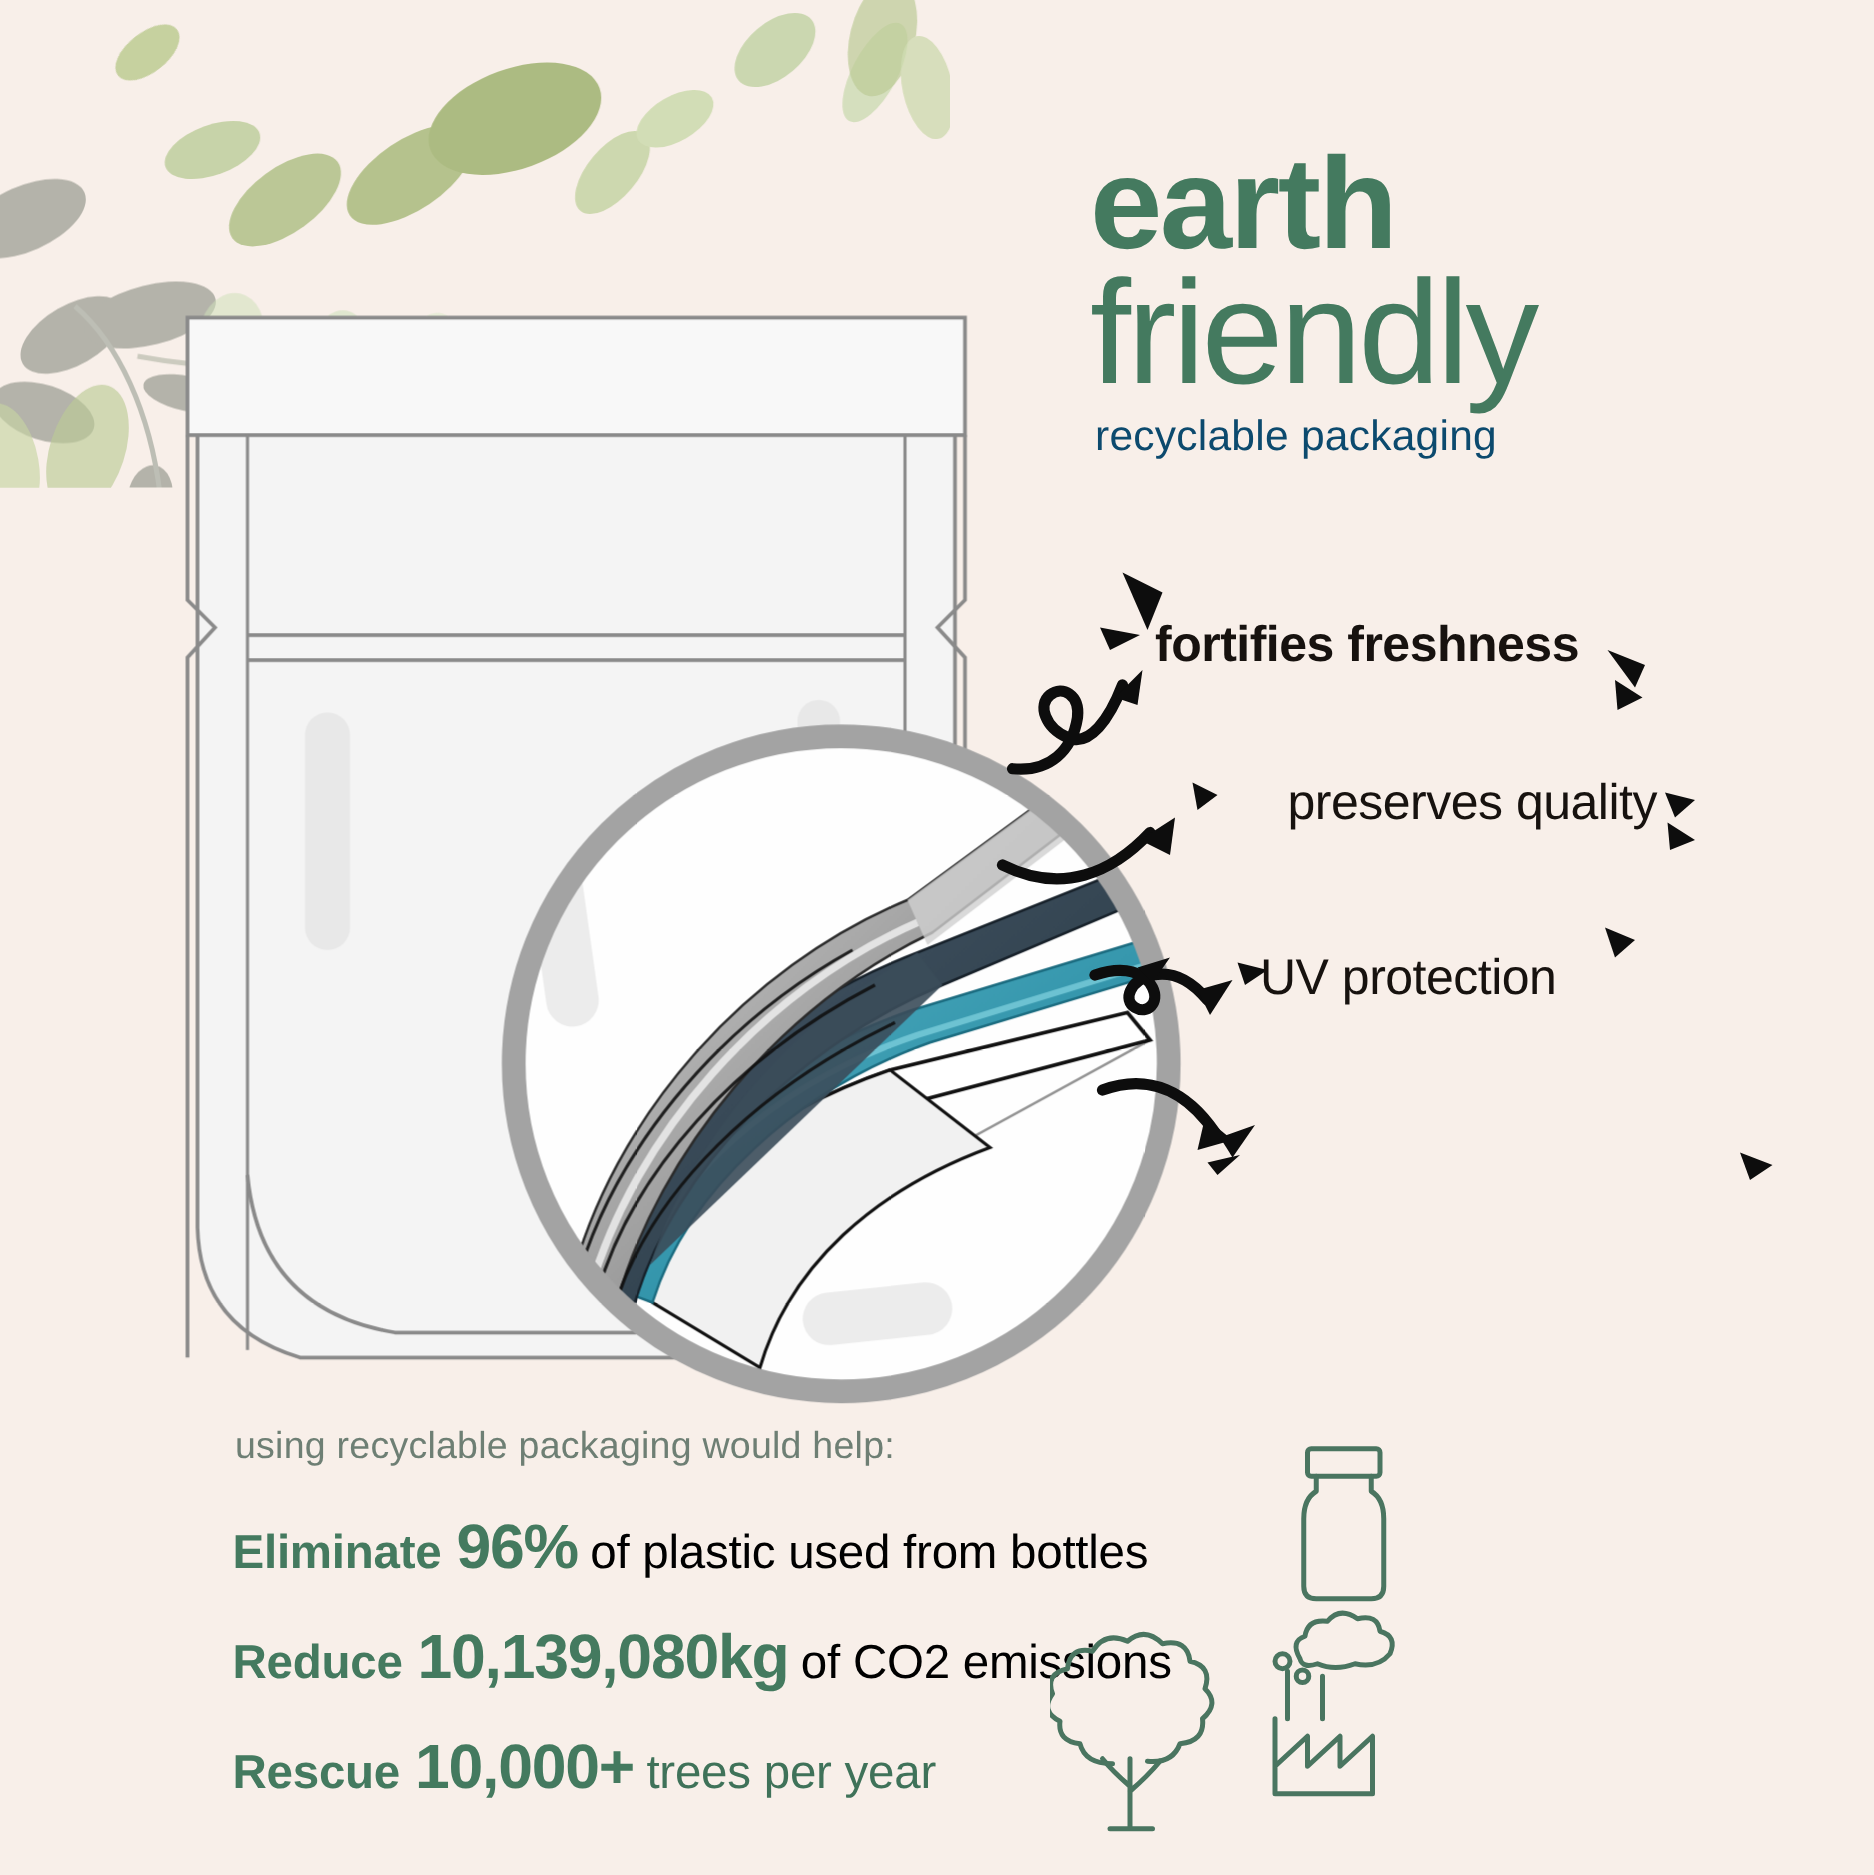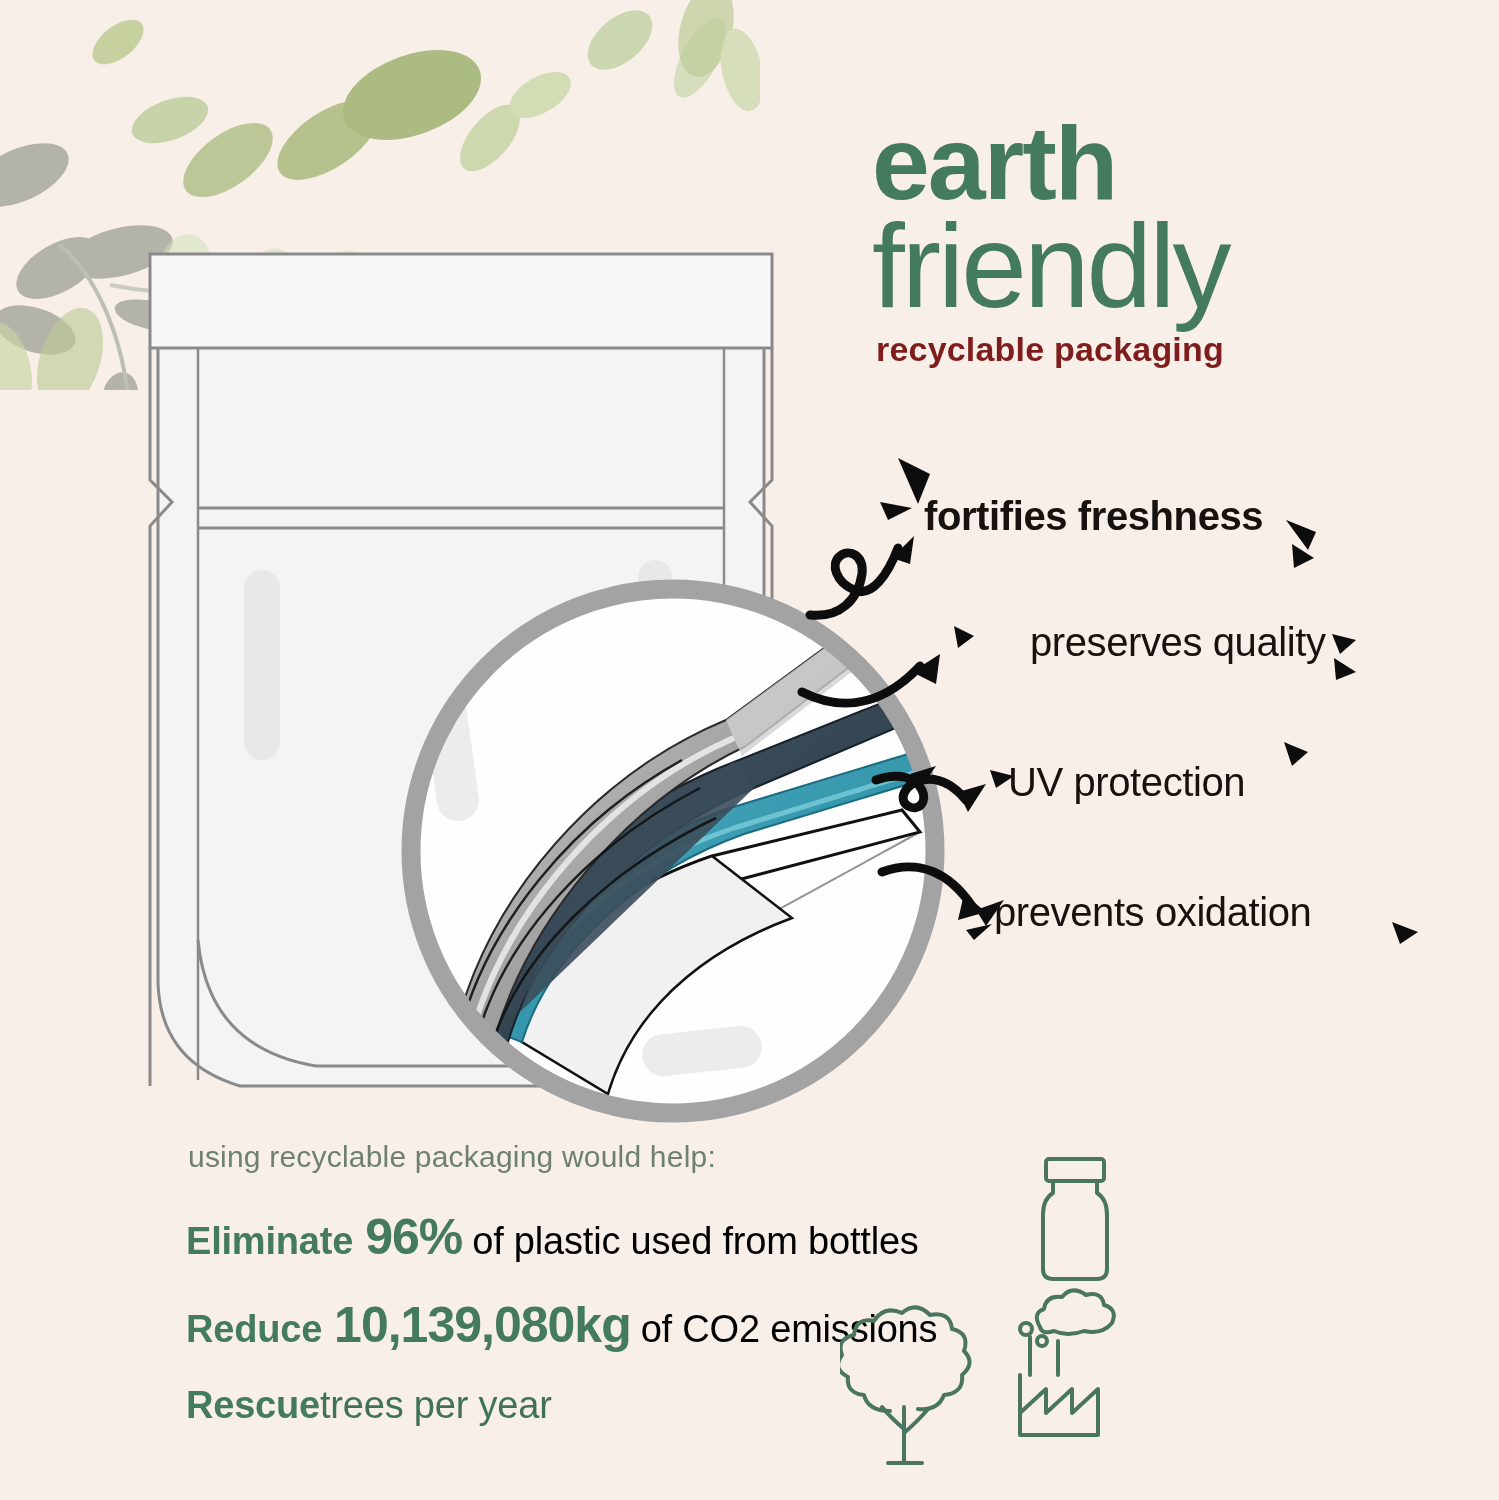--- a/index.html
+++ b/index.html
@@ -27,21 +27,21 @@
   }
   .h-earth{
     font-size:104px;font-weight:bold;color:#447a5f;
     line-height:0.88;letter-spacing:-2px;margin:0;
   }
   .h-friendly{
     font-size:118px;font-weight:400;color:#447a5f;
     line-height:0.95;letter-spacing:-3px;margin:0;
   }
   .h-sub{
-    font-size:34px;font-weight:700;color:#7f1d1d;
+    font-size:34px;font-weight:400;color:#0c4a6e;
     letter-spacing:.2px;margin:8px 0 0 4px;
   }
 
   
   .feature{
     position:absolute;
     font-size:40px;color:#17120f;
     white-space:nowrap;letter-spacing:-0.4px;
   }
   .f0{left:924px;top:494px;font-weight:bold;}
@@ -234,39 +234,39 @@
 
   <div class="headline">
     <div class="h-earth">earth</div>
     <div class="h-friendly">friendly</div>
     <div class="h-sub">recyclable packaging</div>
   </div>
 
   <div class="feature f0">fortifies freshness</div>
   <div class="feature f1">preserves quality</div>
   <div class="feature f2">UV protection</div>
-  <div class="feature f3">prevents oxidation</div>
 
   <div class="stats">
     <div class="stats-intro">using recyclable packaging would help:</div>
 
     <div class="stat-row">
       <span class="stat-verb">Eliminate</span>
       <span class="stat-num">96%</span>
       <span class="stat-tail">of plastic used from bottles</span>
     </div>
 
     <div class="stat-row">
       <span class="stat-verb">Reduce</span>
       <span class="stat-num">10,139,080kg</span>
       <span class="stat-tail">of CO2 emissions</span>
     </div>
 
     <div class="stat-row">
       <span class="stat-verb">Rescue</span>
+      <span class="stat-num">10,000+</span>
       <span class="stat-tail green">trees per year</span>
     </div>
   </div>
 
   <svg class="stat-icons" viewBox="0 0 340 330">
     <g fill="none" stroke="#4a7560" stroke-width="4" stroke-linejoin="round" stroke-linecap="round">
 
       <g>
         <rect x="206" y="14" width="58" height="22" rx="3"></rect>
         <path d="M213 36 L213 48 Q203 54 203 70 L203 124 Q203 134 213 134 L257 134 Q267 134 267 124 L267 70 Q267 54 257 48 L257 36"></path>

